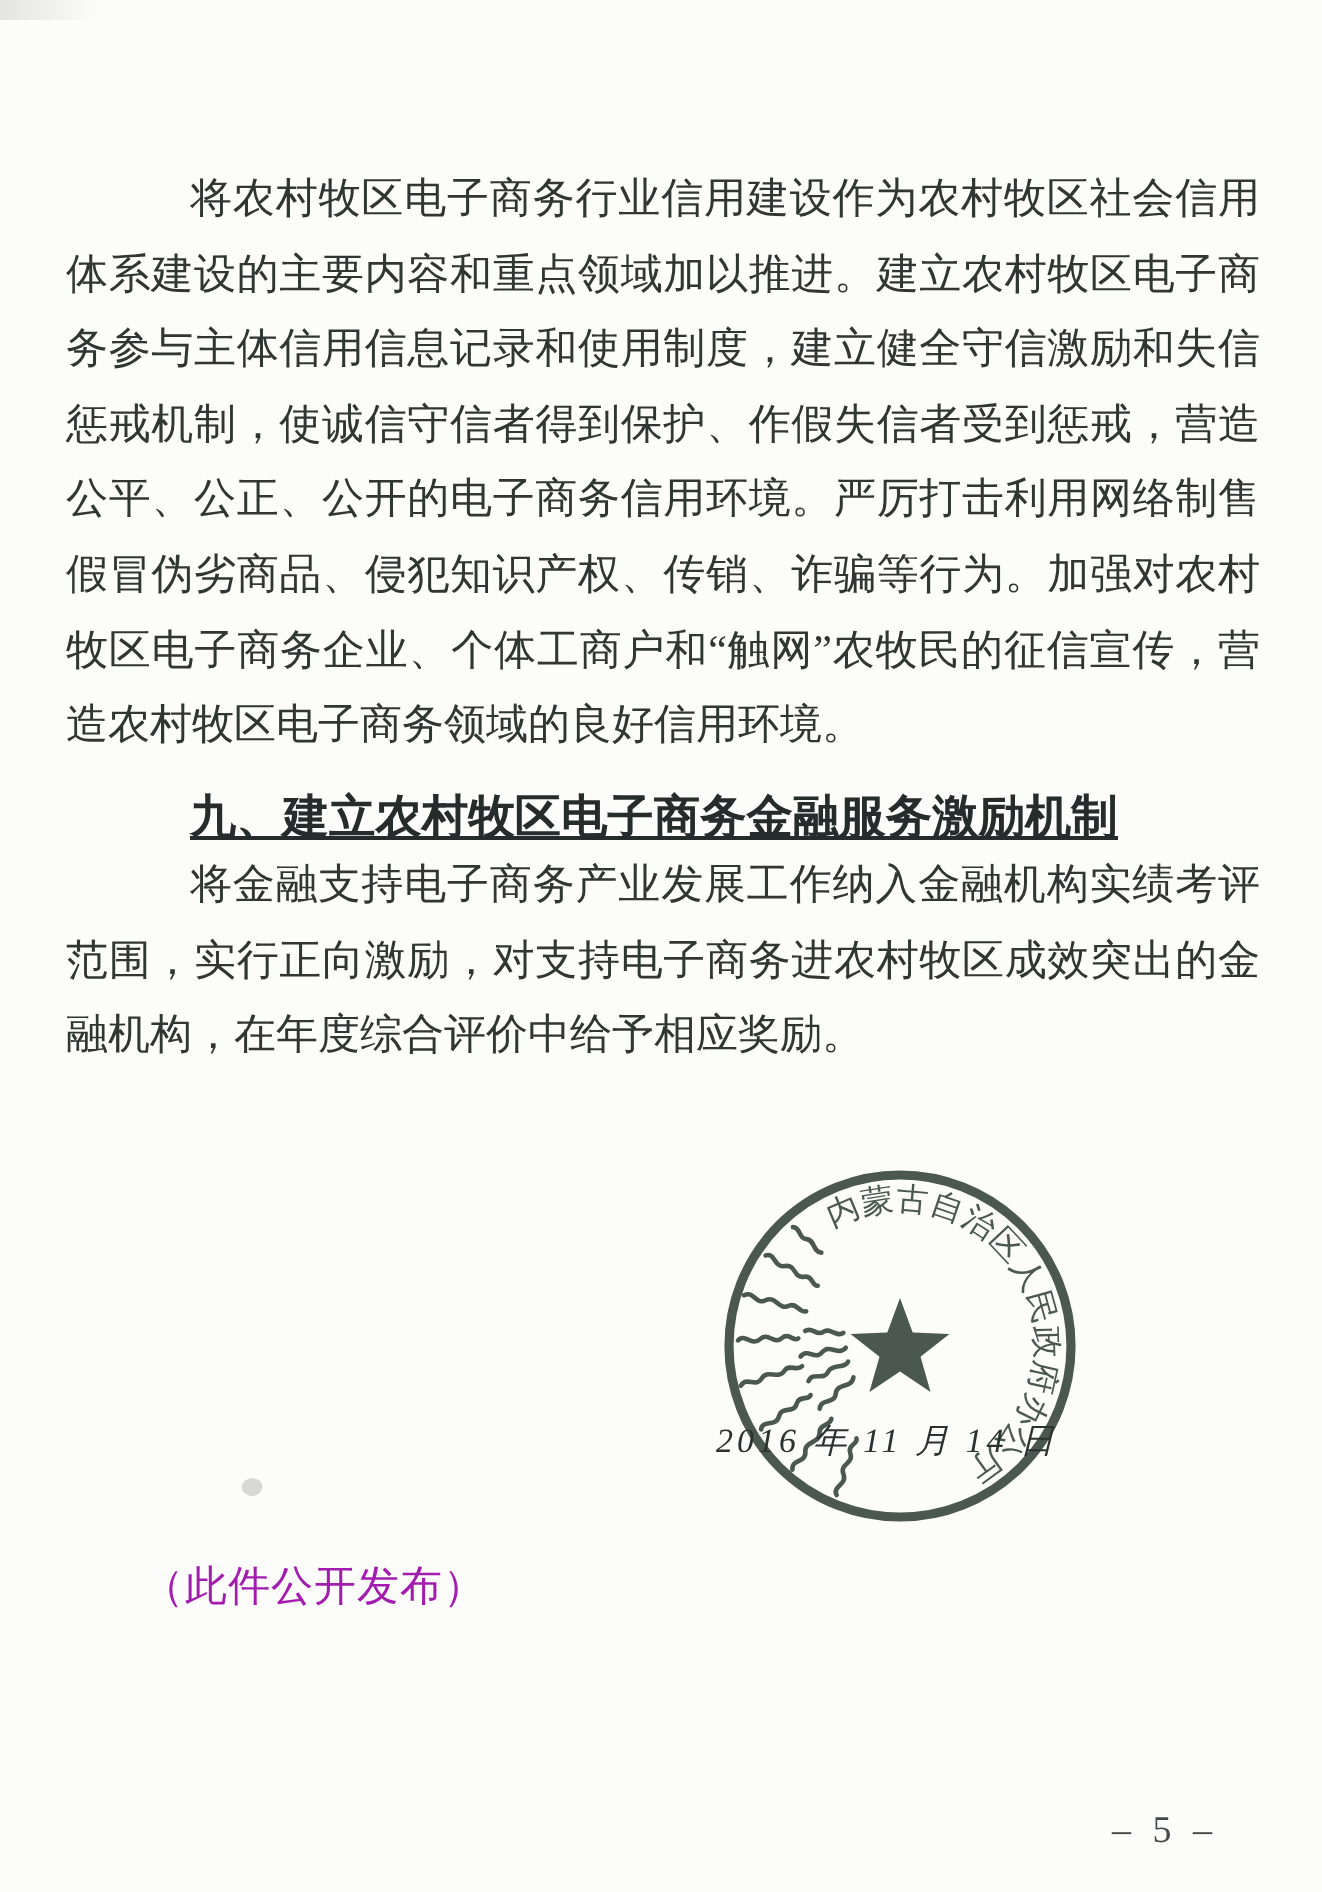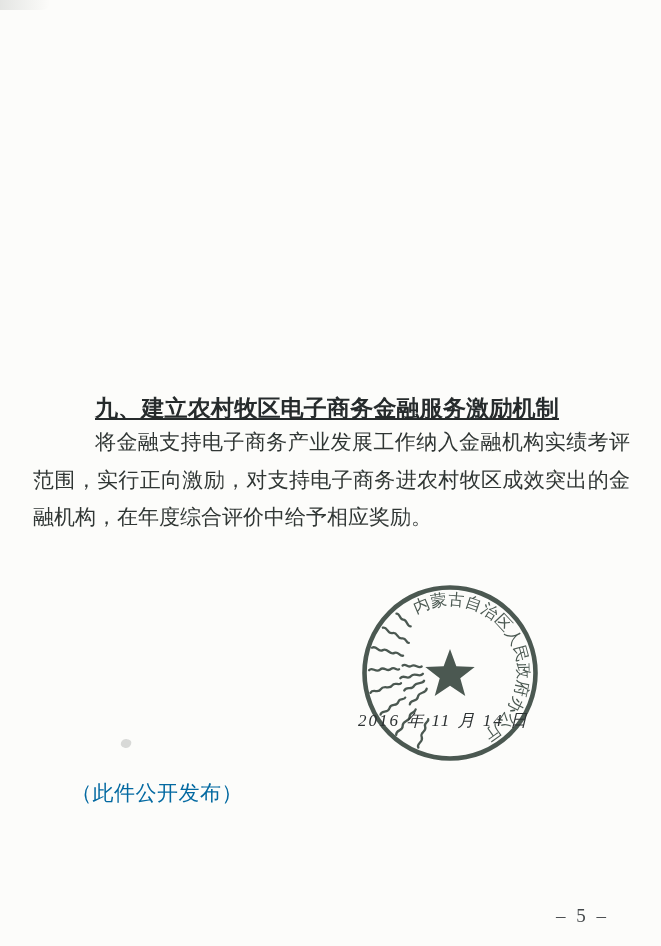--- a/index.html
+++ b/index.html
@@ -52,21 +52,21 @@
     color:#2c3132;
     z-index:2;
     white-space:nowrap;
     font-style:italic;
   }
   .publish-note{
     position:absolute;
     left:71px;top:779px;
     font-size:21px;
     letter-spacing:0.5px;
-    color:#0369a1;
+    color:#a21caf;
     white-space:nowrap;
   }
   .page-number{
     position:absolute;
     left:556px;top:905px;
     font-size:19px;
     letter-spacing:3px;
     color:#45494b;
     white-space:nowrap;
   }
@@ -87,20 +87,21 @@
   }
 </style>
 </head>
 <body>
 
 <div class="page">
 
   <div class="scan-edge"></div>
 
 
+  <div class="doc-paragraph para-8">将农村牧区电子商务行业信用建设作为农村牧区社会信用体系建设的主要内容和重点领域加以推进。建立农村牧区电子商务参与主体信用信息记录和使用制度，建立健全守信激励和失信惩戒机制，使诚信守信者得到保护、作假失信者受到惩戒，营造公平、公正、公开的电子商务信用环境。严厉打击利用网络制售假冒伪劣商品、侵犯知识产权、传销、诈骗等行为。加强对农村牧区电子商务企业、个体工商户和“触网”农牧民的征信宣传，营造农村牧区电子商务领域的良好信用环境。</div>
 
   <div class="doc-heading heading-9">九、建立农村牧区电子商务金融服务激励机制</div>
 
   <div class="doc-paragraph para-9">将金融支持电子商务产业发展工作纳入金融机构实绩考评范围，实行正向激励，对支持电子商务进农村牧区成效突出的金融机构，在年度综合评价中给予相应奖励。</div>
 
   <svg class="seal" viewBox="0 0 190 190" xmlns="http://www.w3.org/2000/svg">
 
     <circle cx="95" cy="95" r="85.5" fill="none" stroke="#3c4b43" stroke-width="4.6"></circle>
 
     <path id="sealTextArc" d="M 95,163 A 68,68 0 0 1 27,95 A 68,68 0 0 1 95,27 A 68,68 0 0 1 163,95 A 68,68 0 0 1 95,163" fill="none"></path>

